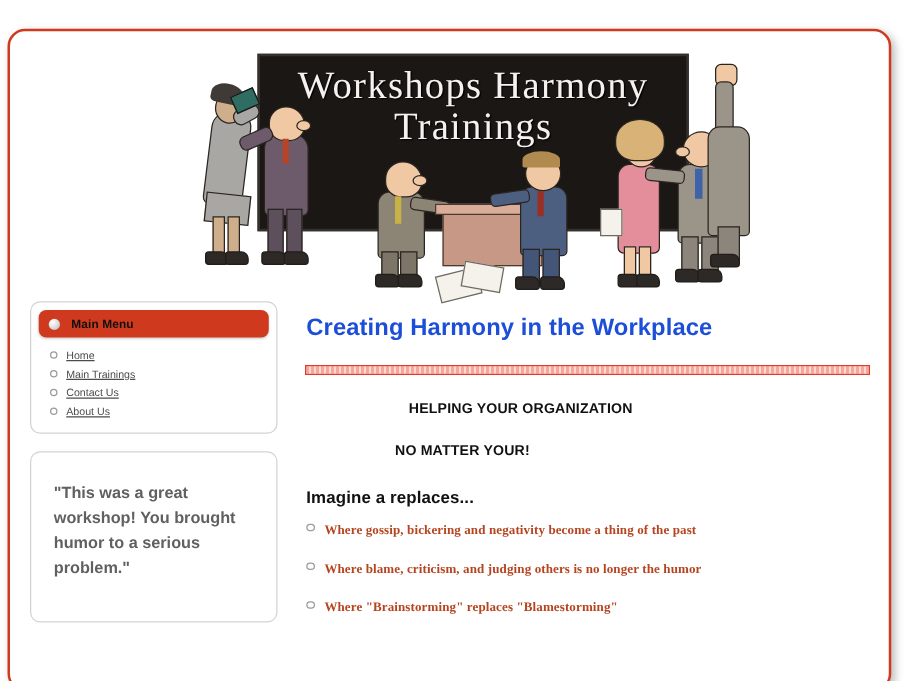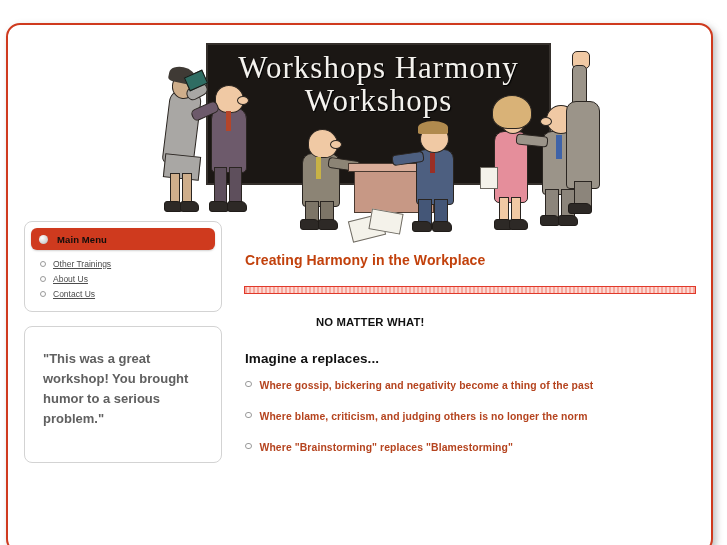--- a/index.html
+++ b/index.html
@@ -102,21 +102,21 @@
     position: absolute;
     background: #f4f2ea;
     border: 1.2px solid #6e6a62;
     transform: rotate(-14deg);
   }
 
   
   #sidebar {
     position: absolute;
     left: 16px;
-    top: 196px;
+    top: 216px;
     width: 198px;
   }
   .panel {
     border: 1px solid #d3d3d3;
     border-radius: 8px;
     background: #ffffff;
     margin-bottom: 14px;
     padding: 6px;
     box-sizing: border-box;
   }
@@ -179,22 +179,22 @@
   }
 
   
   #main {
     position: absolute;
     left: 231px;
     top: 214px;
     width: 465px;
   }
   .page-title {
-    color: #c2410c;
-    font-size: 14px;
+    color: #1d4ed8;
+    font-size: 19px;
     font-weight: bold;
     letter-spacing: 0.1px;
     margin: 13px 0 0 6px;
   }
   .rule {
     margin: 18px 0 0 5px;
     width: 452px;
     height: 8px;
     border: 1px solid #e1392a;
     background: repeating-linear-gradient(
@@ -218,20 +218,21 @@
     color: #111111;
     font-size: 13.5px;
     font-weight: bold;
     margin: 23px 0 0 6px;
     letter-spacing: 0.1px;
   }
   .bullets {
     list-style: none;
     margin: 14px 0 0 0;
     padding: 0 0 0 6px;
+    font-family: Liberation Serif, serif;
   }
   .bullets li {
     display: flex;
     align-items: baseline;
     margin-bottom: 20px;
   }
   .b-marker {
     width: 4.5px;
     height: 4.5px;
     border: 1px solid #9a9a9a;
@@ -254,21 +255,21 @@
 <body>
 
 <div id="page-frame">
 
   <div id="banner">
     <div class="banner-bg"></div>
 
     <div class="chalkboard">
       <div class="chalk-title">
         <div>Workshops Harmony</div>
-        <div>Workshops</div>
+        <div>Trainings</div>
       </div>
     </div>
 
     <div class="fig" style="left:4px; top:28px; width:52px; height:148px;">
       <i class="body-sh" style="left:8px; top:22px; width:30px; height:74px; background:#a9a7a4; border-radius:14px 12px 6px 6px; transform:rotate(7deg);"></i>
       <i class="head" style="left:14px; top:6px; width:22px; height:24px; background:#cfae8b; transform:rotate(12deg);"></i>
       <i style="left:11px; top:0px; width:26px; height:16px; background:#3f3a35; border-radius:50% 50% 20% 20%; transform:rotate(12deg);"></i>
       <i class="arm" style="left:28px; top:18px; width:20px; height:11px; background:#a9a7a4; border-radius:6px; transform:rotate(-28deg);"></i>
       <i style="left:28px; top:6px; width:18px; height:13px; background:#2f6d63; border:1.4px solid #1b1714; transform:rotate(-24deg);"></i>
       <i style="left:6px; top:88px; width:34px; height:22px; background:#a9a7a4; border:1.5px solid #2a2521; transform:rotate(6deg);"></i>
@@ -356,57 +357,62 @@
   <div id="sidebar">
 
     <div class="panel">
       <div class="panel-head">
         <span class="panel-dot"></span>
         <span class="panel-title">Main Menu</span>
       </div>
       <ul class="menu-list">
         <li>
           <span class="circ-marker"></span>
-          <span class="menu-link">Other Trainings</span>
+          <span class="menu-link">Home</span>
+        </li>
+        <li>
+          <span class="circ-marker"></span>
+          <span class="menu-link">Main Trainings</span>
+        </li>
+        <li>
+          <span class="circ-marker"></span>
+          <span class="menu-link">Contact Us</span>
         </li>
         <li>
           <span class="circ-marker"></span>
           <span class="menu-link">About Us</span>
         </li>
-        <li>
-          <span class="circ-marker"></span>
-          <span class="menu-link">Contact Us</span>
-        </li>
       </ul>
     </div>
 
     <div class="panel">
       <div class="quote-body">"This was a great workshop!  You brought humor to a serious problem."</div>
     </div>
 
   </div>
 
   <div id="main">
 
     <div class="page-title">Creating Harmony in the Workplace</div>
 
     <div class="rule"></div>
 
-    <div class="tagline t3">NO MATTER WHAT!</div>
+    <div class="tagline t1">HELPING YOUR ORGANIZATION</div>
+    <div class="tagline t3">NO MATTER YOUR!</div>
 
     <div class="imagine">Imagine a replaces...</div>
 
     <ul class="bullets">
       <li>
         <span class="b-marker"></span>
         <span class="b-text">Where gossip, bickering and negativity become a thing of the past</span>
       </li>
       <li>
         <span class="b-marker"></span>
-        <span class="b-text">Where blame, criticism, and judging others is no longer the norm</span>
+        <span class="b-text">Where blame, criticism, and judging others is no longer the humor</span>
       </li>
       <li>
         <span class="b-marker"></span>
         <span class="b-text">Where "Brainstorming" replaces "Blamestorming"</span>
       </li>
     </ul>
 
   </div>
 
 </div>

